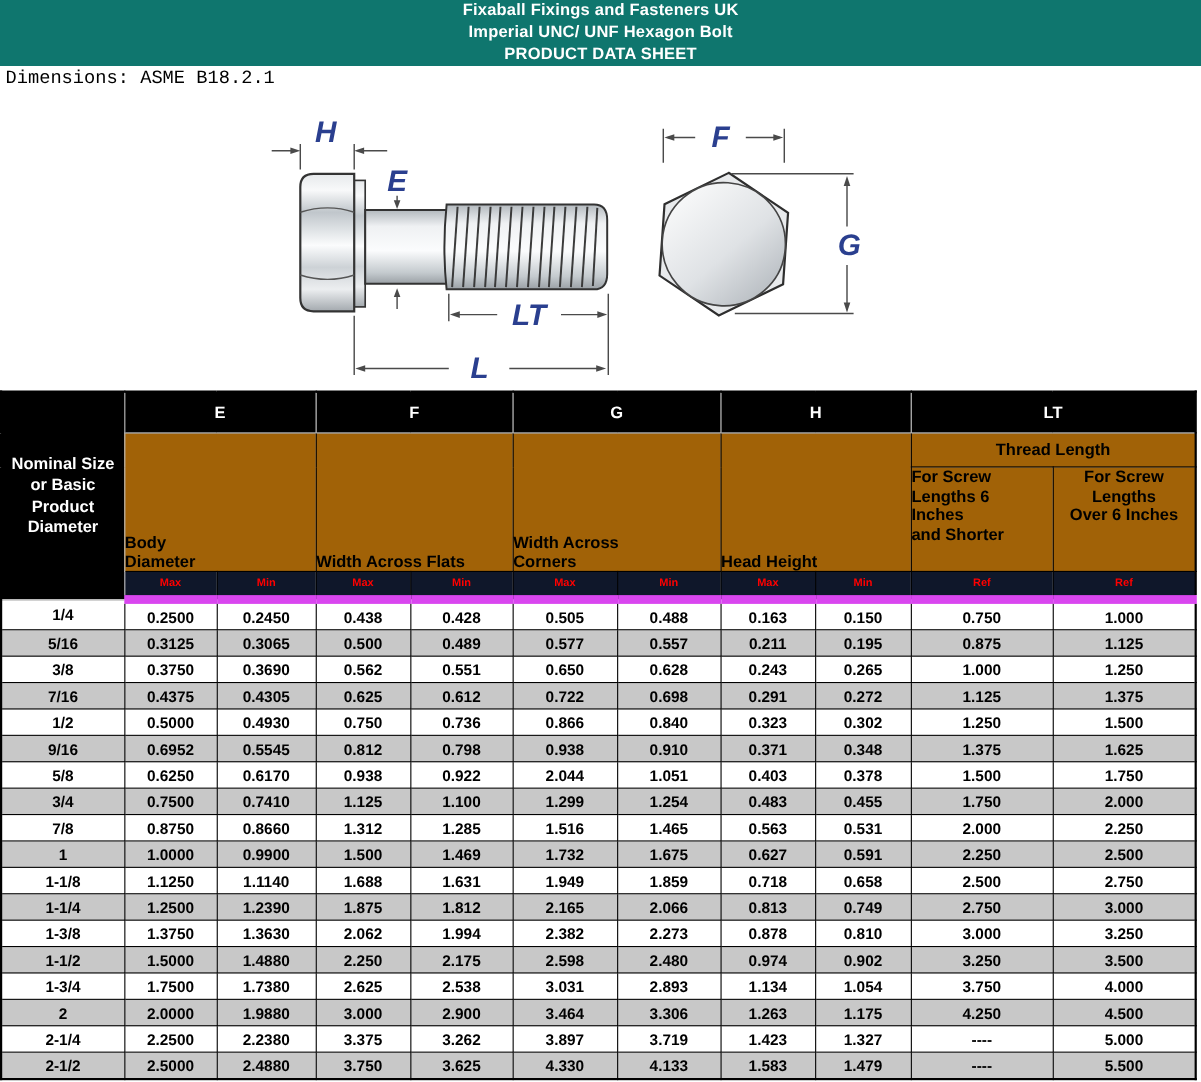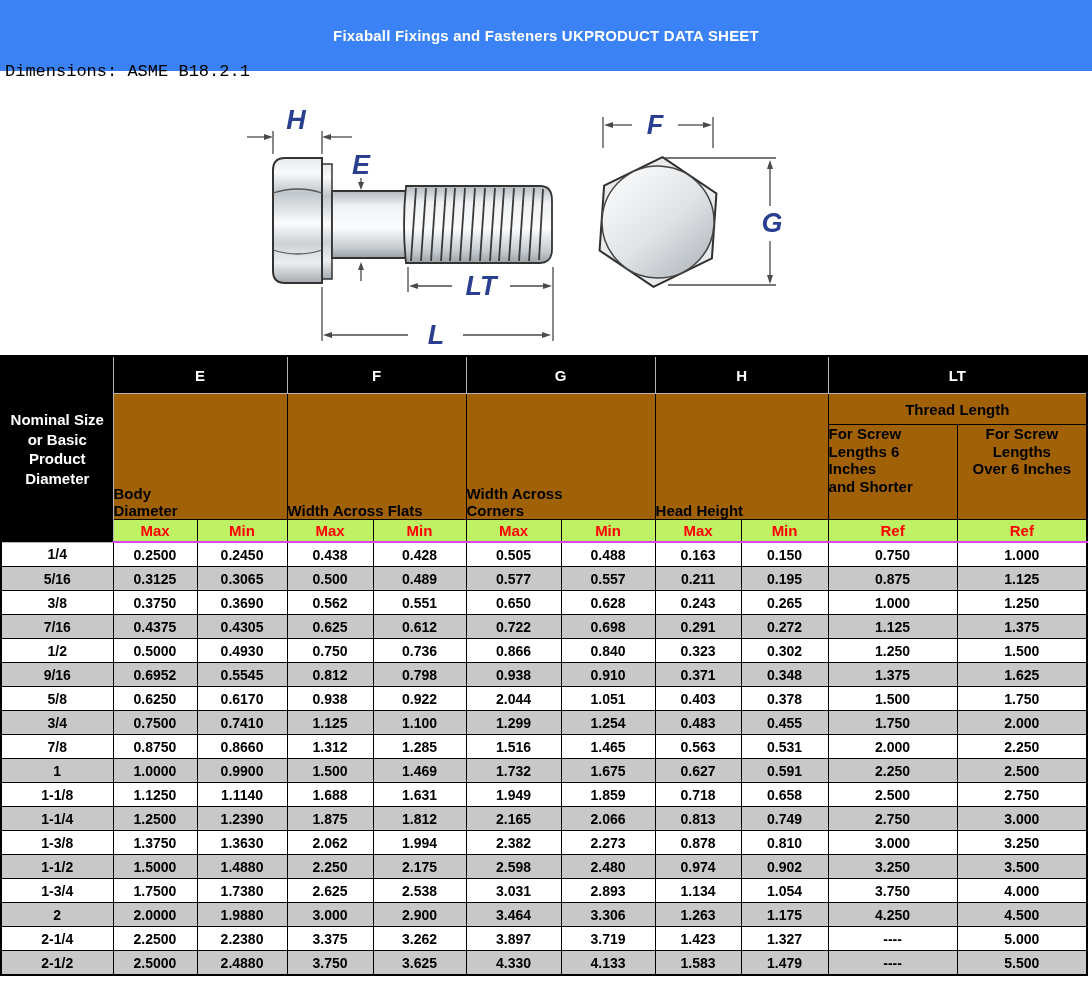--- a/index.html
+++ b/index.html
@@ -2,22 +2,22 @@
 <html><head>
 <meta charset="utf-8">
 <style>
   html,body{margin:0;padding:0;}
   body{
     width:1092px;height:984px;position:relative;background:#fff;
     font-family:"Liberation Sans",sans-serif;overflow:hidden;
   }
   
   .titlebar{
-    position:absolute;top:0;left:0;width:1092px;height:71px;background:#3b82f6;
-    color:#fff;display:flex;flex-direction:row;justify-content:center;align-items:center;
+    position:absolute;top:0;left:0;width:1092px;height:60px;background:#0f766e;
+    color:#fff;display:flex;flex-direction:column;justify-content:center;align-items:center;
   }
   .titlebar .tline{font-weight:bold;font-size:15px;line-height:20px;letter-spacing:.2px;}
   .std-note{
     position:absolute;top:62px;left:5px;font-family:Liberation Mono, monospace;
     font-size:17px;color:#000;
   }
   
   svg.drawing{position:absolute;top:85px;left:0;}
   .dimlabel{font-family:"Liberation Sans",sans-serif;font-style:italic;font-weight:bold;fill:#2a3f8f;}
   
@@ -34,31 +34,32 @@
     background:#000;color:#fff;white-space:pre-line;font-size:15px;line-height:1.3;
     text-align:center;vertical-align:middle;border:1px solid #b5b5b5;
   }
   .grayhead{background:#a16207;font-size:15px;border-color:#333;}
   th.sub-bottom{vertical-align:bottom;text-align:left;white-space:pre-line;line-height:1.15;padding-bottom:2px;}
   th.thread-length{height:30px;text-align:center;vertical-align:middle;}
   th.screw-cell{vertical-align:top;white-space:pre-line;line-height:1.18;padding-top:5px;height:94px;font-size:15px;margin-top:44px;}
   th.screw-left{text-align:left;padding-left:12px;}
   th.screw-right{text-align:center;}
   tr.row-maxmin td{
-    color:#ff0000;background:#bef264;text-align:center;font-size:15px;height:21px;
-    border-bottom:2px solid #d946ef;
+    color:#ff0000;background:#0f172a;text-align:center;font-size:10px;height:21px;
+    border-bottom:8px solid #d946ef;
   }
   tbody.data td{height:23px;text-align:center;font-size:14px;background:#fff;vertical-align:middle;}
   tbody.data tr.alt td{background:#c8c8c8;}
 </style>
 </head>
 <body>
 
 <div class="titlebar">
   <div class="tline">Fixaball Fixings and Fasteners UK</div>
+  <div class="tline">Imperial UNC/ UNF Hexagon Bolt</div>
   <div class="tline">PRODUCT DATA SHEET</div>
 </div>
 
 <div class="std-note">Dimensions: ASME B18.2.1</div>
 
 <svg class="drawing" width="1092" height="268" viewBox="0 85 1092 268">
   <defs>
     <linearGradient id="gHead" x1="0" y1="0" x2="0" y2="1">
       <stop offset="0" stop-color="#e6e9eb"></stop>
         <stop offset=".12" stop-color="#f8f9fa"></stop>

